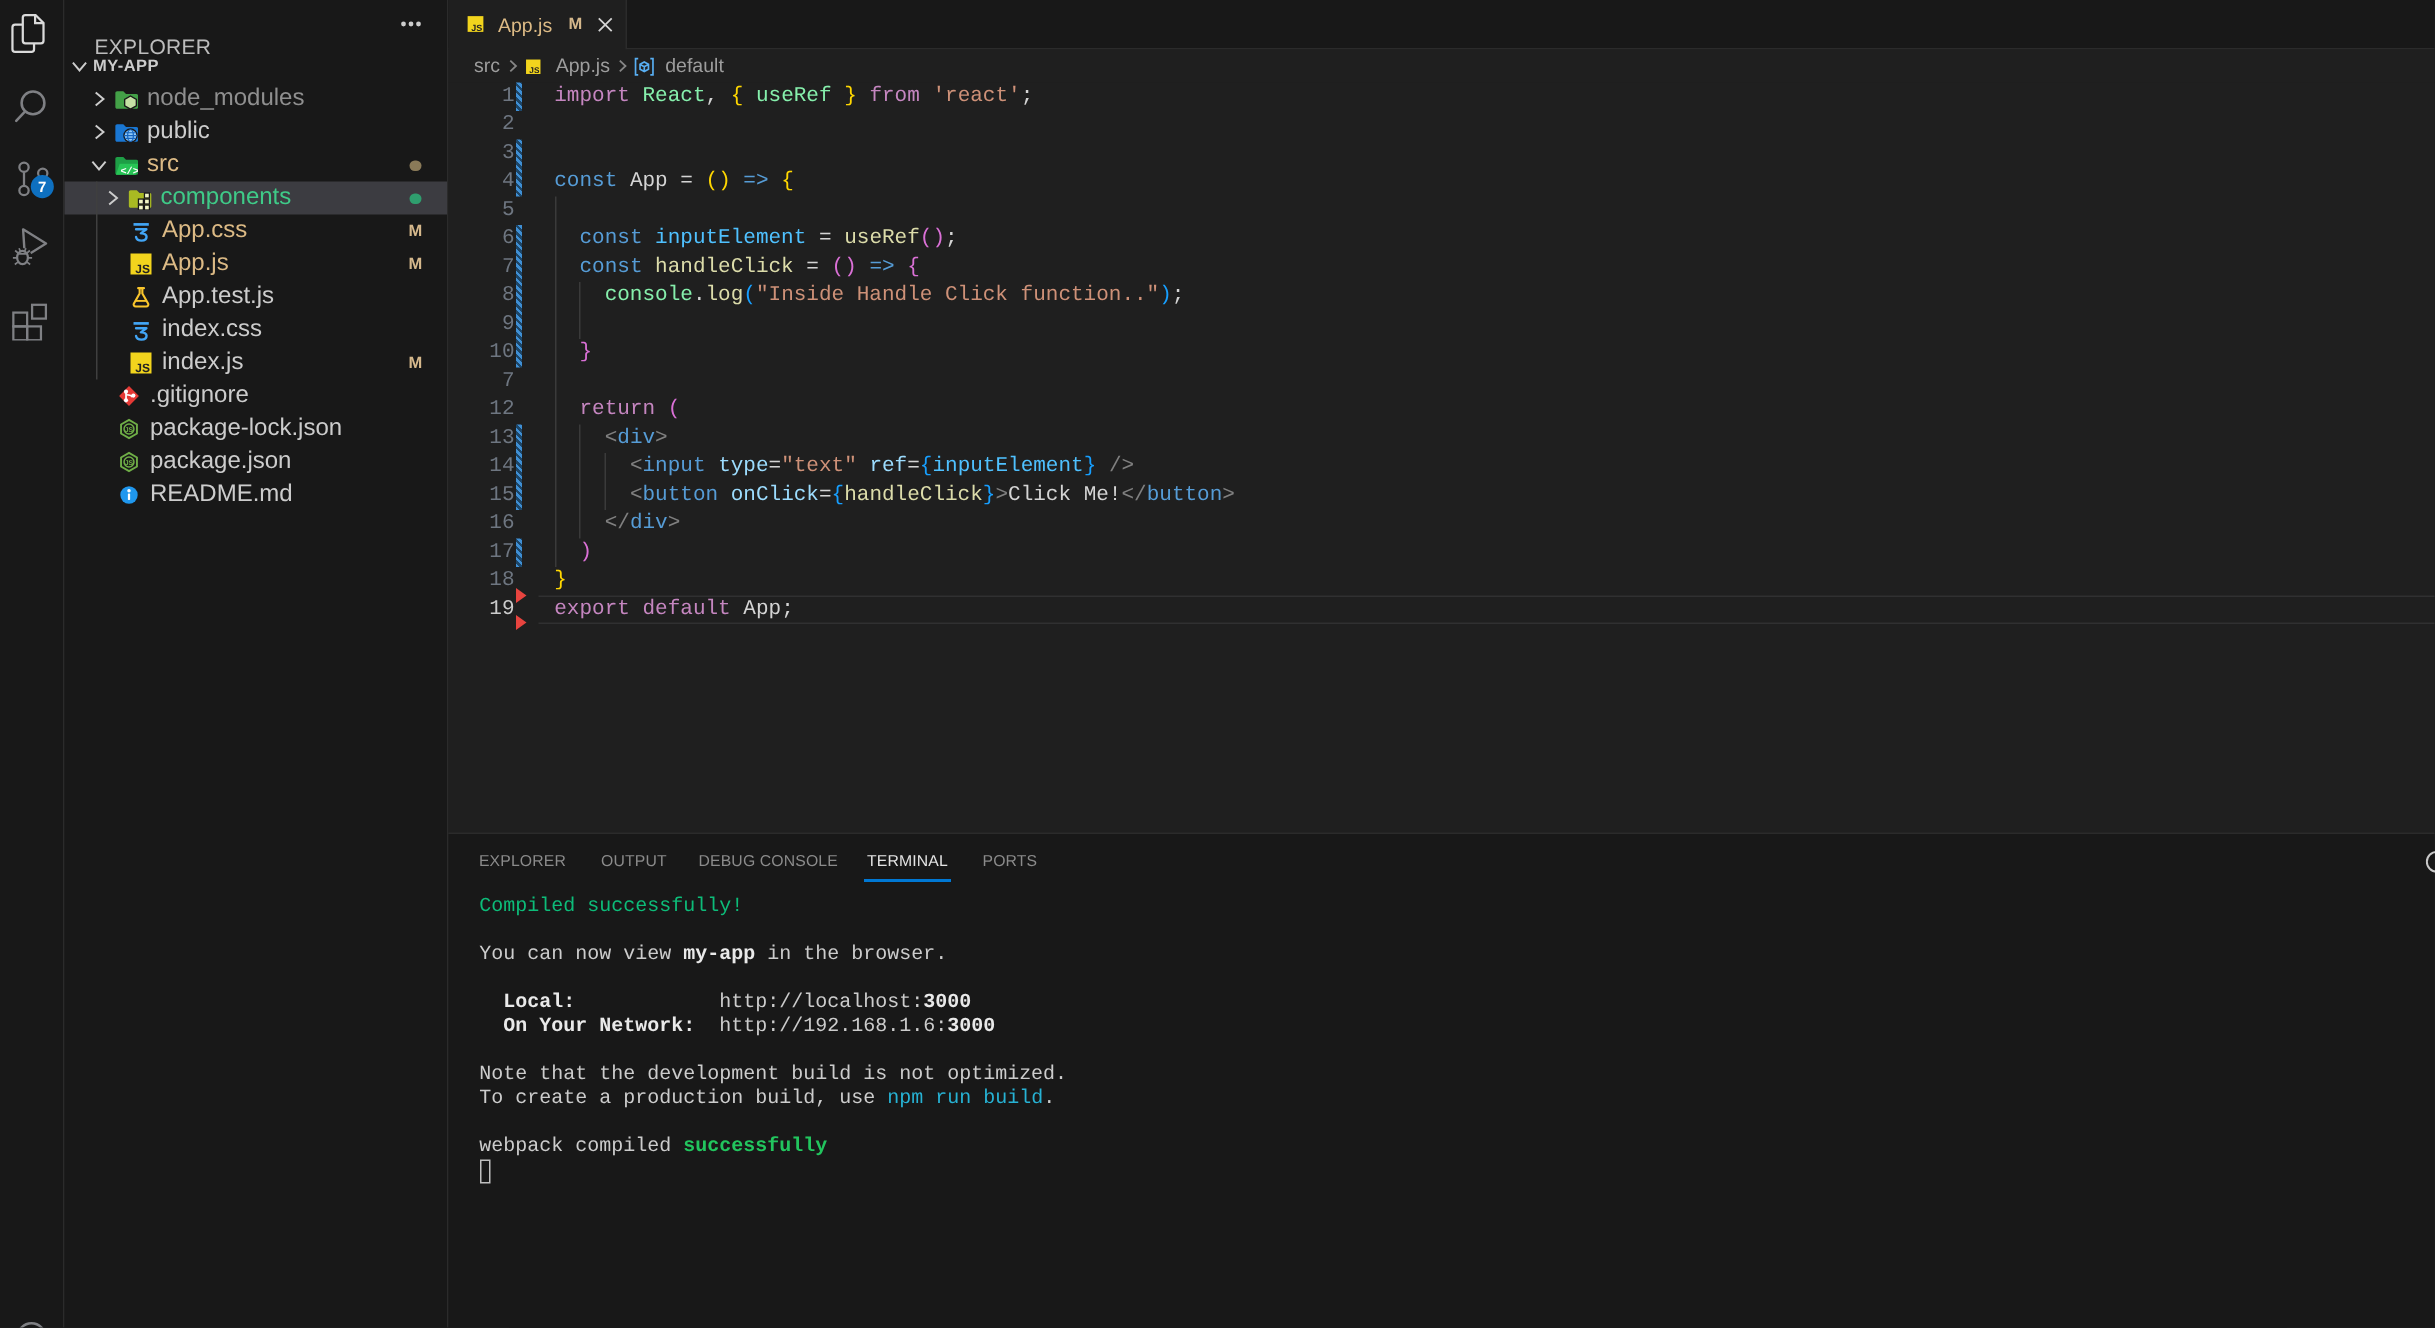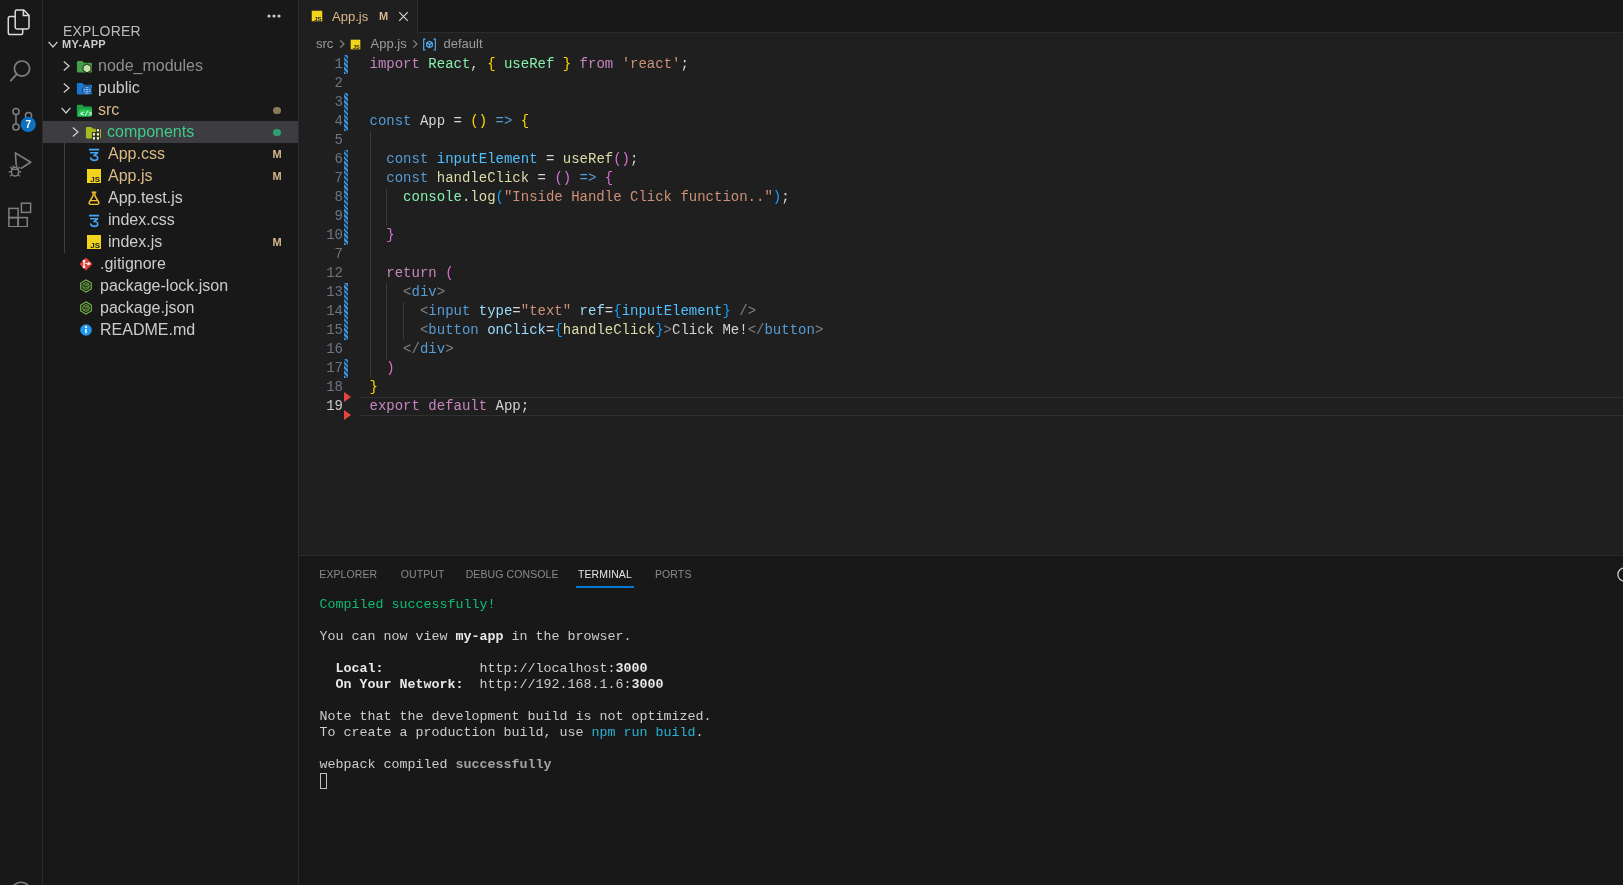--- a/index.html
+++ b/index.html
@@ -38,21 +38,21 @@
   .b2{color:#DA70D6} .b3{color:#179FFF} .tb{color:#808080} .tg{color:#569CD6} .at{color:#9CDCFE}
   #panel { position:absolute; left:299px; top:556px; width:1324px; height:329px;
     background:#181818; }
   #paneltop { position:absolute; left:299px; top:555px; width:1324px; height:1px; background:#2b2b2b; }
   .ptab { position:absolute; top:0; height:35px; line-height:36px; font-size:10.5px;
     letter-spacing:.1px; color:#8b8b8b; }
   .ptab.act { color:#e4e4e4; }
   #term { position:absolute; left:20.5px; top:41px; font-family:"Liberation Mono", monospace;
     font-size:13.33px; line-height:16px; color:#cccccc; white-space:pre; }
   #term b { font-weight:bold; color:#e9e9e9; }
-  .tg1{color:#0dbc79} .tg2{color:#a3a3a3;font-weight:bold} .tcy{color:#27b2d4}
+  .tg1{color:#0dbc79} .tg2{color:#22c55e;font-weight:bold} .tcy{color:#27b2d4}
   #cursor { position:absolute; left:20.5px; top:217px; width:7.5px; height:15.5px; border:1.5px solid #bfbfbf; }
 </style>
 </head>
 <body>
 <svg width="0" height="0" style="position:absolute">
 <defs>
 <g id="i-chr">
         <path d="M5.8 3.6 L11 8 L5.8 12.4" fill="none" stroke="#cccccc" stroke-width="1.3"></path>
       </g>
 <g id="i-chd">

